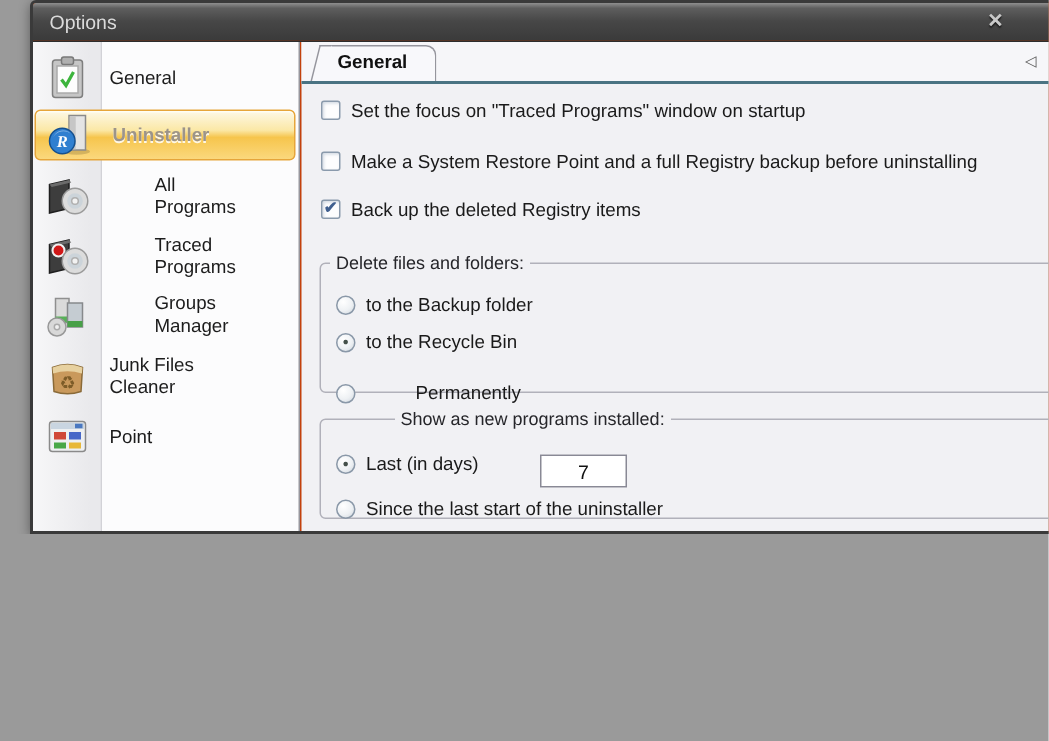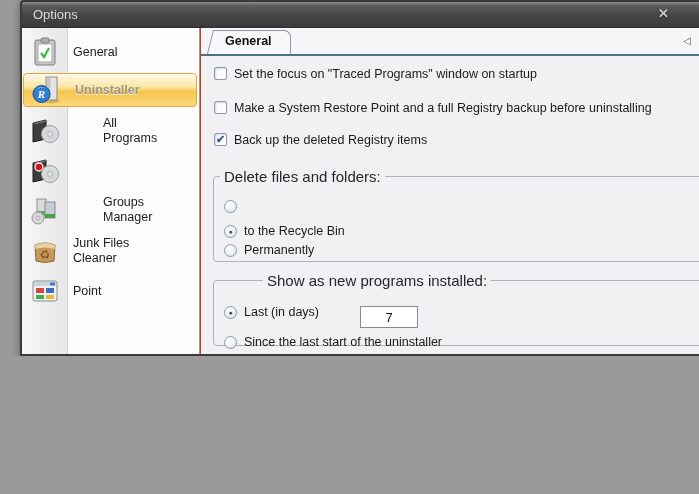--- a/index.html
+++ b/index.html
@@ -42,21 +42,21 @@
   .tab-arrow.next{right:10px;}
   
   .cb{position:absolute;left:13px;display:flex;align-items:center;height:17px;cursor:default;}
   .box{width:13px;height:13px;background:#fdfdfe;border:1px solid #8a9aac;border-radius:2px;
        box-shadow:inset 1px 1px 2px rgba(90,120,150,.25);display:flex;align-items:center;justify-content:center;
        font-size:11px;line-height:11px;color:var(--check-blue,#3f5f8f);font-weight:bold;}
   .cb .lbl,.radio .lbl{margin-left:7px;font-size:12.5px;color:#1a1a1a;white-space:nowrap;}
   
   fieldset.group{position:absolute;left:12px;width:492px;margin:0;padding:0;
                  border:1px solid #b1b1ba;border-radius:4px;background:transparent;}
-  fieldset.group legend{margin-left:6px;padding:0 4px;font-size:15px;color:#26262a;}
+  fieldset.group legend{margin-left:6px;padding:0 4px;font-size:12px;color:#26262a;}
   .radio{position:absolute;left:10px;display:flex;align-items:center;height:14px;cursor:default;}
   .circle{width:13px;height:13px;border-radius:50%;border:1px solid #8a98a8;
           background:radial-gradient(circle at 35% 30%,#ffffff 0%,#eef1f4 55%,#cfd6dd 100%);
           display:flex;align-items:center;justify-content:center;font-size:7px;line-height:7px;color:#44504a;}
   .days{position:absolute;left:146px;top:17px;width:58px;height:22px;border:1px solid #898995;background:#fff;
         font-family:"Liberation Sans",sans-serif;font-size:13px;text-align:center;color:#111;}
   
   .footer{position:absolute;top:448px;left:0;right:0;height:37px;
           background:linear-gradient(180deg,#f0f0f7 0%,#e3e3ed 100%);border-top:1px solid #fbfbfd;}
   .btn{position:absolute;top:8px;width:106px;height:22px;border-radius:3px;font-family:"Liberation Sans",sans-serif;
@@ -127,20 +127,21 @@
         <span class="icon">
           <svg width="32" height="32" viewBox="0 0 32 32">
             <path d="M4 8l13-3v19l-13 3z" fill="#3d3d3d" stroke="#1e1e1e"></path>
             <path d="M4 8l13-3 1.5 1.6-13 3z" fill="#6b6b6b"></path>
             <circle cx="10" cy="12" r="4" fill="#d01818" stroke="#f0f0f0" stroke-width="1.4"></circle>
             <circle cx="21" cy="19" r="8.5" fill="#dcdcdc" stroke="#9a9a9a"></circle>
             <circle cx="21" cy="19" r="5.2" fill="#ccd4da"></circle>
             <circle cx="21" cy="19" r="2.2" fill="#f2f2f2" stroke="#b0b0b0"></circle>
           </svg>
         </span>
+        <span class="lbl">Traced Programs</span>
       </div>
 
       <div class="side-item indent" style="top:163px;height:38px;">
         <span class="icon">
           <svg width="32" height="32" viewBox="0 0 32 32">
             <rect x="8" y="5" width="9" height="16" fill="#dadada" stroke="#8f8f8f"></rect>
             <rect x="8" y="17" width="9" height="4" fill="#58b058"></rect>
             <rect x="16" y="8" width="10" height="16" fill="#c5ccd2" stroke="#87898c"></rect>
             <rect x="16" y="20" width="10" height="4" fill="#48a048"></rect>
             <circle cx="9" cy="24" r="6" fill="#d8d8d8" stroke="#989898"></circle>
@@ -198,26 +199,27 @@
       </label>
       <label class="cb" style="top:103px;">
         <span class="box">✔</span>
         <span class="lbl">Back up the deleted Registry items</span>
       </label>
 
       <fieldset class="group" style="top:140px;height:94px;">
         <legend>Delete files and folders:</legend>
         <label class="radio" style="top:14px;">
           <span class="circle"></span>
+          <span class="lbl">to the Backup folder</span>
         </label>
         <label class="radio" style="top:39px;align-items:center;">
           <span class="circle">●</span>
           <span class="lbl">to the Recycle Bin</span>
         </label>
-        <label class="radio" style="top:58px;">
+        <label class="radio" style="top:73px;gap:33px;">
           <span class="circle"></span>
           <span class="lbl">Permanently</span>
         </label>
       </fieldset>
 
       <fieldset class="group" style="top:244px;height:74px;padding-left:43px;">
         <legend>Show as new programs installed:</legend>
         <label class="radio" style="top:16px;">
           <span class="circle">●</span>
           <span class="lbl">Last (in days)</span>

